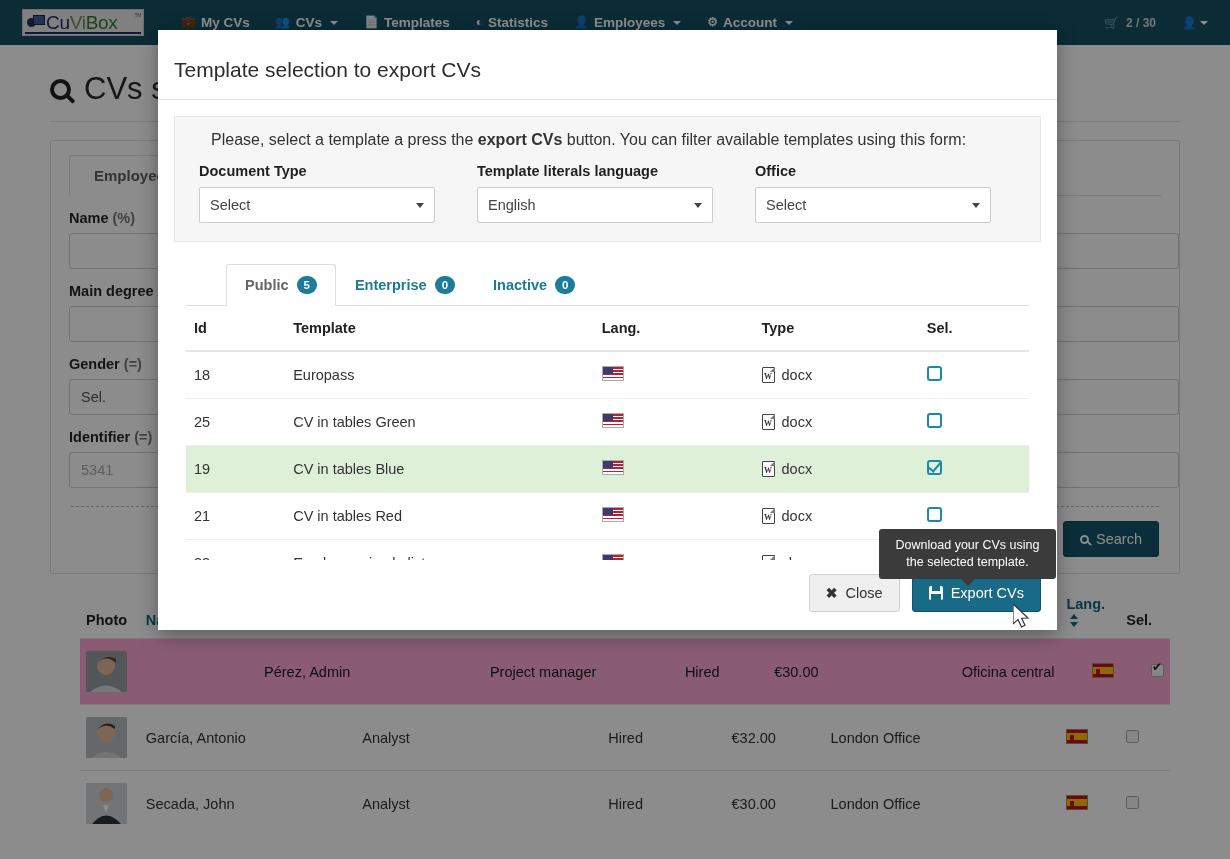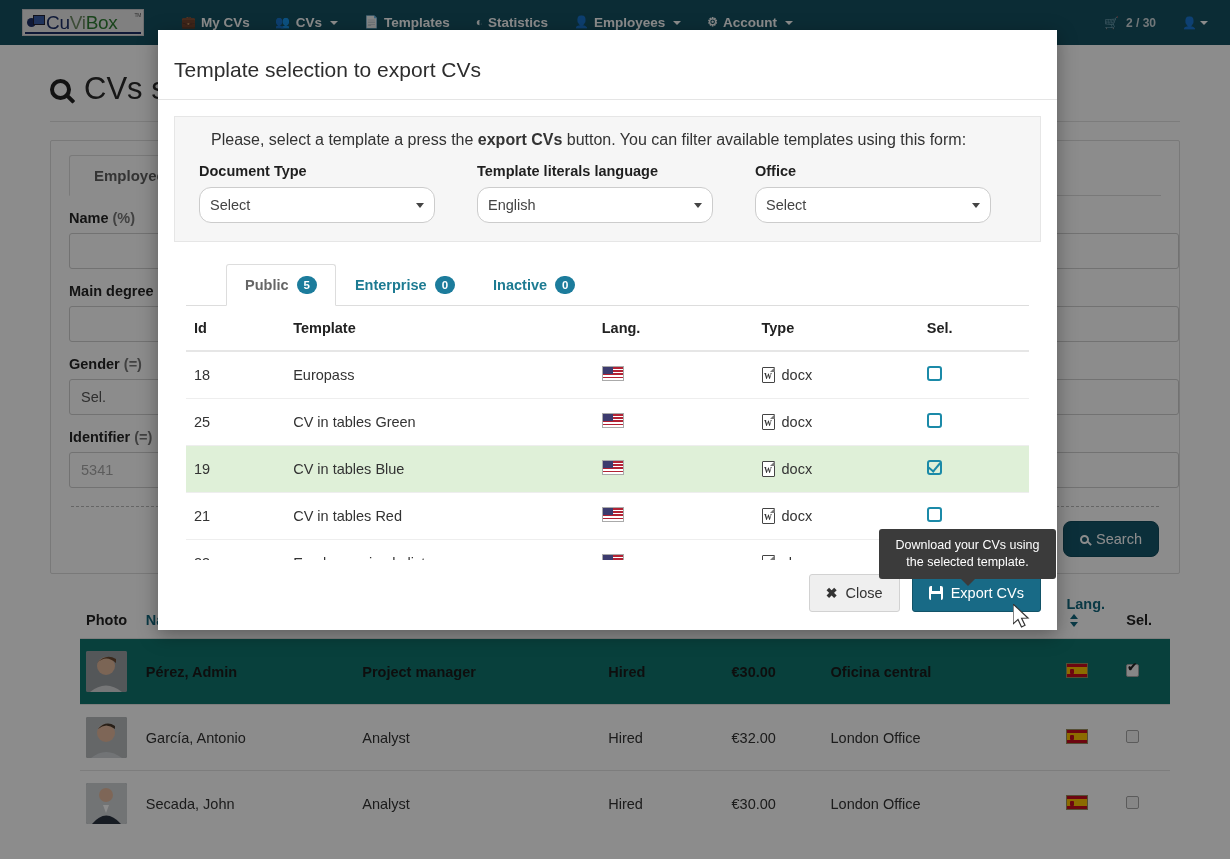--- a/index.html
+++ b/index.html
@@ -163,21 +163,21 @@
     width: 1110px;
   }
   .field-input.placeholder { color: #a8a8a8; }
   .dashed { border-top: 1px dashed #b9b9b9; margin: 18px 20px 0 20px; }
 
   .search-row { padding: 14px 20px 16px 20px; display:flex; justify-content:flex-end; }
   .btn-search {
     background: #14566b;
     color: #fff;
     border: 1px solid #114b5d;
-    border-radius: 8px;
+    border-radius: 3px;
     font-size: 14.5px;
     padding: 9px 16px;
     display: flex; align-items: center; gap: 7px;
     cursor: pointer;
     font-family: "Liberation Sans", sans-serif;
   }
   .mini-glass {
     display:inline-block; width:9px; height:9px;
     border:2px solid #fff; border-radius:50%; position:relative;
   }
@@ -198,21 +198,21 @@
     vertical-align: bottom;
   }
   table.results-table th.plain { color: #222; }
   table.results-table td {
     padding: 12px 6px;
     font-size: 14.5px;
     color: #333;
     border-top: 1px solid #e4e4e4;
     vertical-align: middle;
   }
-  tr.row-selected td { background: #0f766e; font-weight: bold; color: #1a1a1a; }
+  tr.row-selected td { background: #f9a8d4; font-weight: normal; color: #1a1a1a; text-align: right; }
   .sortarrows {
     display:inline-block; margin-left:4px; position:relative; width:9px; height:13px;
     vertical-align: -2px;
   }
   .sortarrows::before, .sortarrows::after {
     content:""; position:absolute; left:0;
     border-left:4.5px solid transparent; border-right:4.5px solid transparent;
   }
   .sortarrows::before { top:0; border-bottom:5px solid #13697f; }
   .sortarrows::after { bottom:0; border-top:5px solid #13697f; }
@@ -292,21 +292,21 @@
   }
   .filter-lead { font-size: 16px; color: #333; margin-bottom: 14px; margin-left: 20px; }
   .filter-lead b { font-weight: bold; }
   .filter-cols { display: flex; gap: 42px; margin-left: 8px; }
   .fcol { width: 236px; }
   .fcol-label { font-size: 14.5px; font-weight: bold; color: #1f1f1f; margin-bottom: 8px; }
   .select {
     height: 36px;
     border: 1px solid #ccc;
     background: #fff;
-    border-radius: 12px;
+    border-radius: 2px;
     display: flex; align-items: center;
     padding: 0 10px;
     font-size: 14.5px; color: #444;
     position: relative;
     cursor: pointer;
   }
   .select .sel-caret {
     position: absolute; right: 10px; top: 50%;
     margin-top: -2px;
     width: 0; height: 0;

